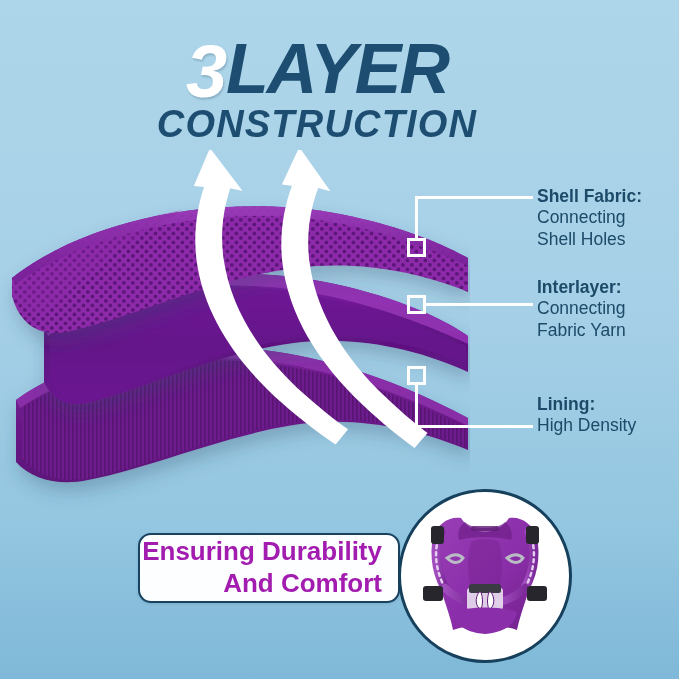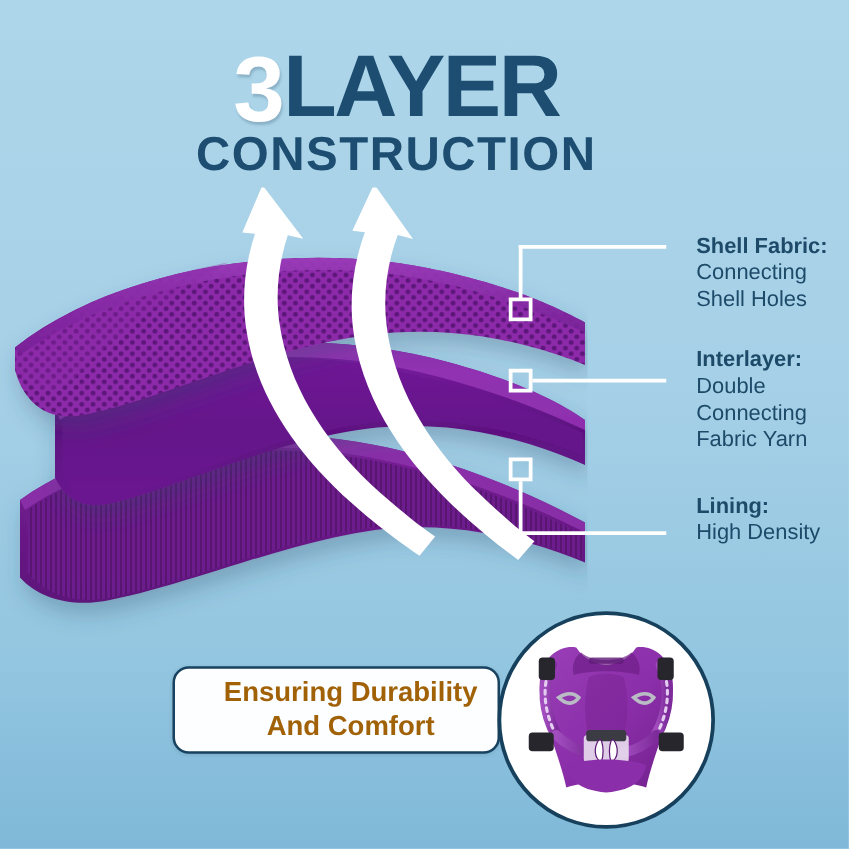--- a/index.html
+++ b/index.html
@@ -10,20 +10,21 @@
   }
   #stage{
     position:relative;width:679px;height:679px;overflow:hidden;
     background:linear-gradient(180deg,#aed6ea 0%,#a6d0e7 45%,#93c6e0 78%,#7fb8d8 100%);
   }
 
   
   #title-block{
     position:absolute;left:0;top:34px;width:634px;text-align:center;
     line-height:1;
+    font-style:italic;
   }
   #title-line1{
     font-size:62px;font-weight:bold;letter-spacing:-1px;
     white-space:nowrap;
   }
   #title-num{
     color:#ffffff;font-size:74px;font-weight:bold;
     text-shadow:1px 2px 2px rgba(40,70,95,.25);
     vertical-align:-4px;
   }
@@ -42,37 +43,37 @@
   
   .leader{position:absolute;background:#ffffff;}
   .leader.h{height:3px;}
   .leader.v{width:3px;}
   .marker{
     position:absolute;width:19px;height:19px;
     border:3px solid #ffffff;box-sizing:border-box;background:transparent;
   }
   .callout-text{
     position:absolute;color:#1c4a68;line-height:1.22;
-    font-size:17.5px;white-space:nowrap;margin-left:20px;
+    font-size:17.5px;white-space:nowrap;
   }
   .callout-text .ttl{font-weight:bold;display:block;}
   .callout-text .ln{display:block;}
 
   
   #banner{
     position:absolute;left:138px;top:533px;width:262px;height:70px;
     background:#fdfeff;border:2px solid #18425f;border-radius:13px;
     box-sizing:border-box;
     display:flex;align-items:center;justify-content:flex-end;
     padding-right:16px;
     box-shadow:0 1px 3px rgba(30,60,85,.15);
   }
   #banner-text{
-    color:#a16207;font-size:22px;font-weight:bold;line-height:1.22;
-    text-align:center;
+    color:#a21caf;font-size:26px;font-weight:bold;line-height:1.22;
+    text-align:right;
   }
   #banner-text span{display:block;}
 
   
   #product-circle{
     position:absolute;left:398px;top:489px;width:174px;height:174px;
     border-radius:50%;background:#ffffff;border:3px solid #16405c;
     box-sizing:border-box;overflow:hidden;
   }
   #product-circle svg{display:block;}
@@ -182,21 +183,20 @@
   <div class="callout-text" style="left:537px;top:186px;">
     <span class="ttl">Shell Fabric:</span>
     <span class="ln">Connecting</span>
     <span class="ln">Shell Holes</span>
   </div>
 
   <div class="marker" style="left:407px;top:295px;"></div>
   <div class="leader h" style="left:426px;top:303px;width:107px;"></div>
   <div class="callout-text" style="left:537px;top:277px;">
     <span class="ttl">Interlayer:</span>
-    <span class="ln">Double</span>
     <span class="ln">Connecting</span>
     <span class="ln">Fabric Yarn</span>
   </div>
 
   <div class="marker" style="left:407px;top:366px;"></div>
   <div class="leader v" style="left:415px;top:385px;height:43px;"></div>
   <div class="leader h" style="left:415px;top:425px;width:118px;"></div>
   <div class="callout-text" style="left:537px;top:394px;">
     <span class="ttl">Lining:</span>
     <span class="ln">High Density</span>

